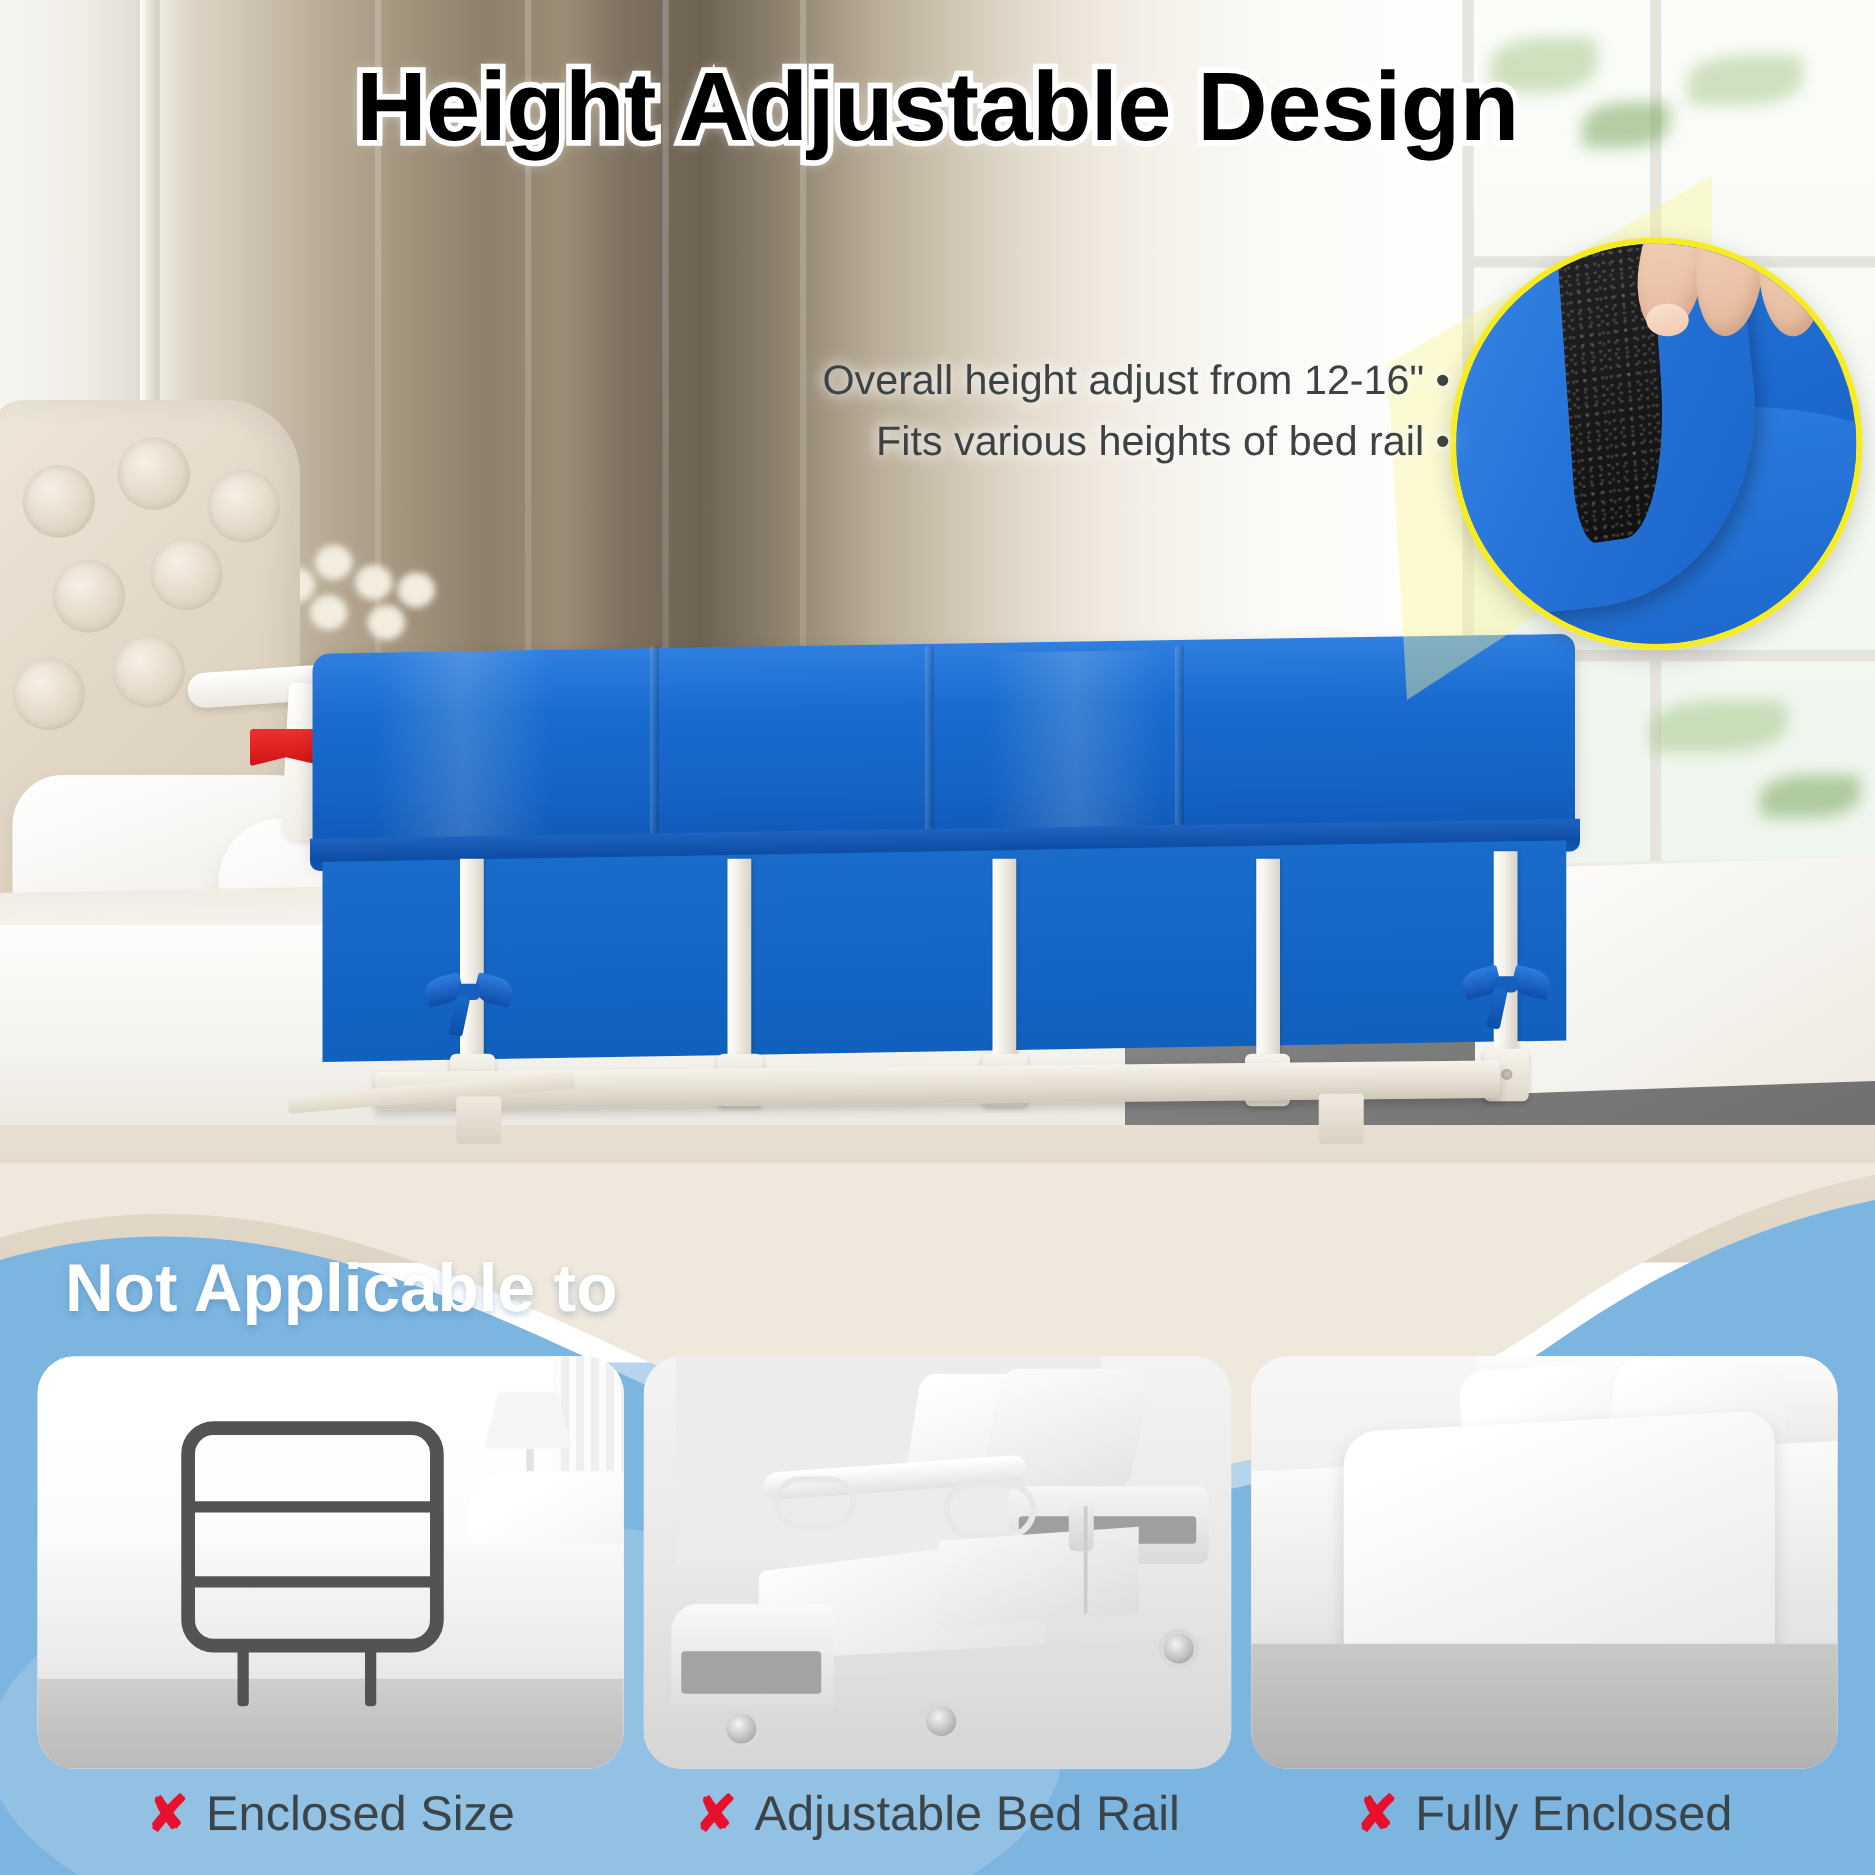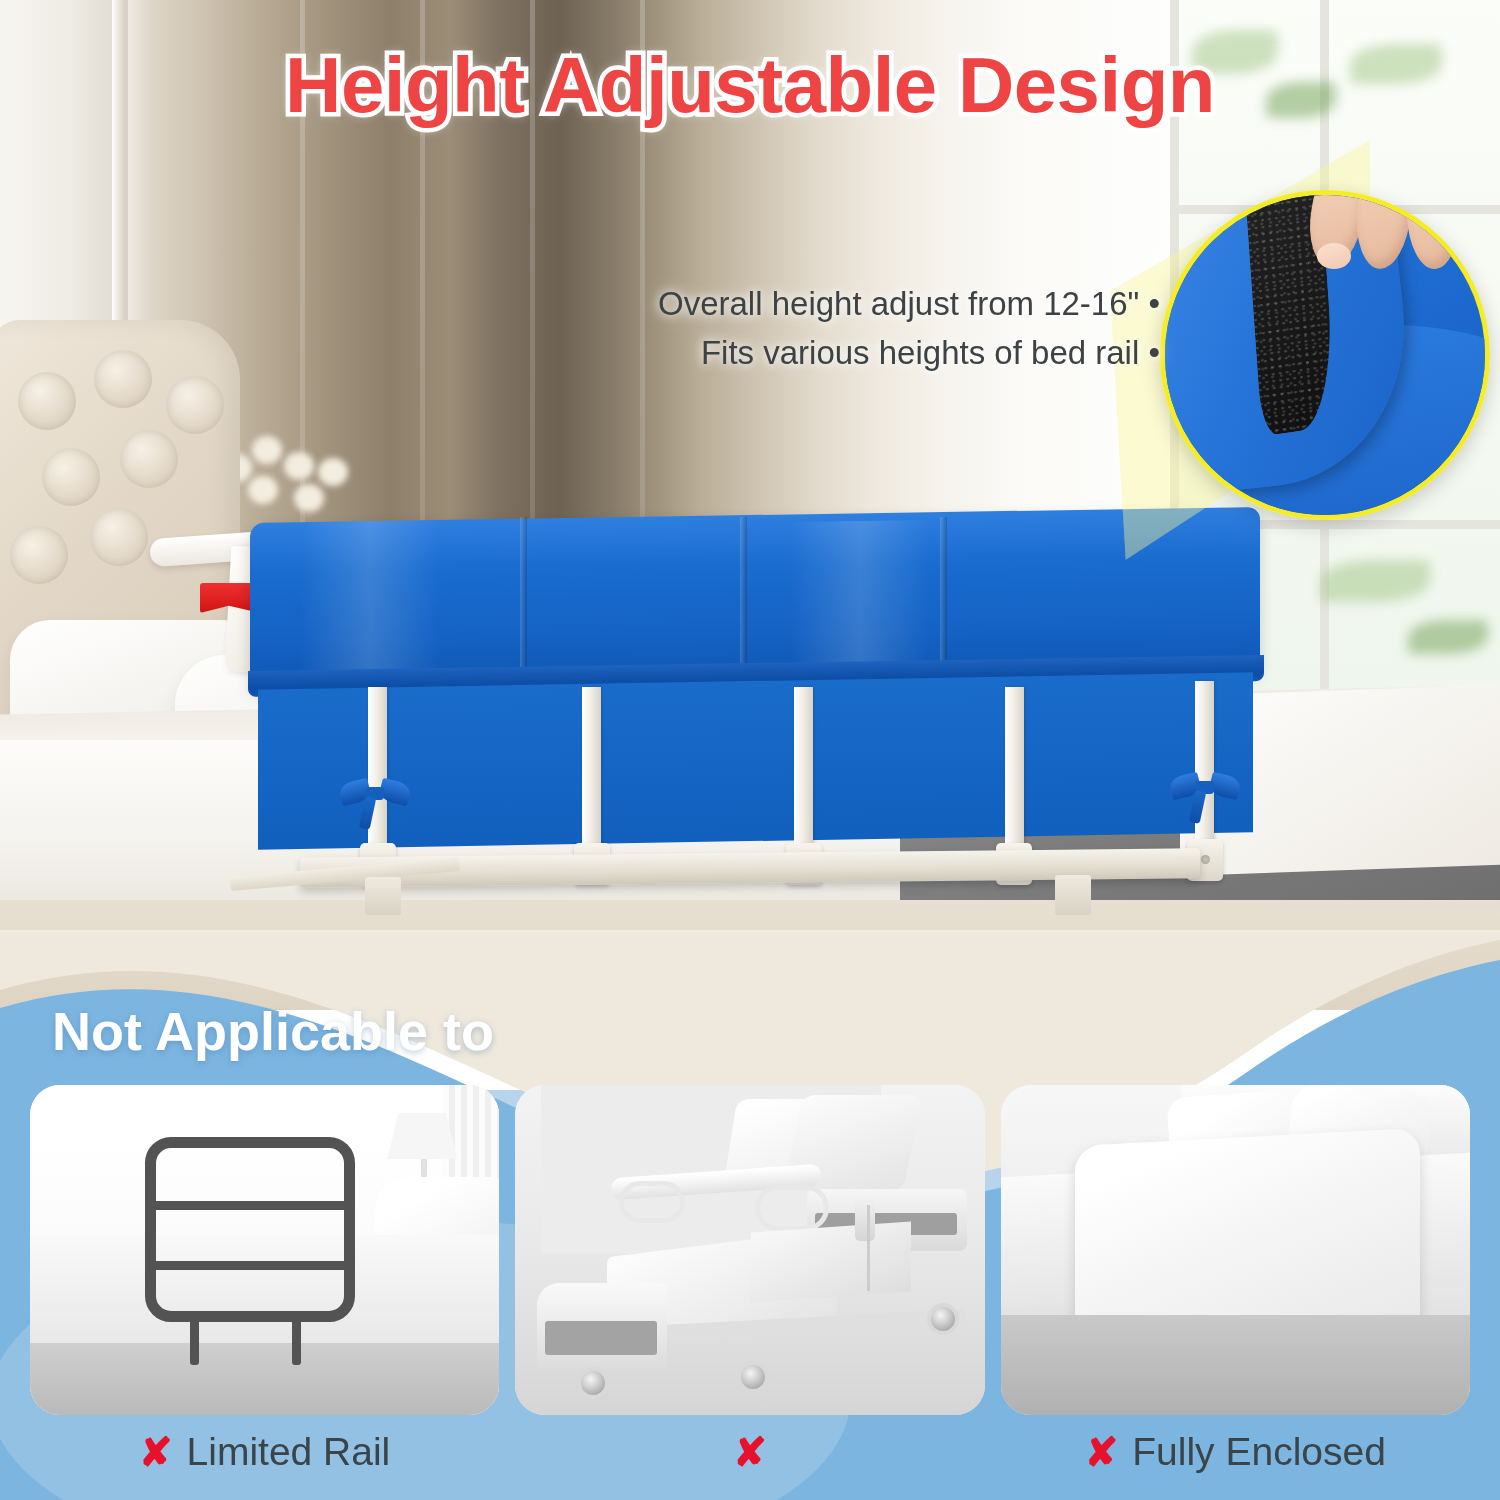--- a/index.html
+++ b/index.html
@@ -256,21 +256,21 @@
     box-shadow:inset -4px -6px 10px rgba(150,100,70,.25);
   }
   .vc-nail{
     position:absolute; width:34px; height:26px; border-radius:50%;
     background:linear-gradient(160deg,#fae2d2,#f0c8ae);
   }
 
   
   #title{
     position:absolute; left:0; top:40px; width:1500px; text-align:center;
-    font-size:78px; font-weight:bold; color:#ef4444;
+    font-size:78px; font-weight:bold; color:#000000;
     letter-spacing:-.5px;
     -webkit-text-stroke:9px #ffffff; paint-order:stroke fill;
     text-shadow:0 0 12px rgba(255,255,255,.9);
   }
 
   
   #velcro-pill{
     position:absolute; left:770px; top:200px;
     padding:6px 34px 10px 34px; border-radius:34px;
     background:linear-gradient(180deg,rgba(255,255,255,.96),rgba(255,255,255,.7));
@@ -553,22 +553,23 @@
     <div class="p3-panel"></div>
     <div class="p3-strap" style="left:196px;top:240px;"></div>
     <div class="p3-strap" style="left:318px;top:232px;"></div>
     <div class="p3-base"></div>
   </div>
 </div>
 
 <div id="captions">
   <div class="cap">
     <span class="x">✘</span>
-    <span>Limited Rail</span>
+    <span>Enclosed Size</span>
   </div>
   <div class="cap">
     <span class="x">✘</span>
+    <span>Adjustable Bed Rail</span>
   </div>
   <div class="cap">
     <span class="x">✘</span>
     <span>Fully Enclosed</span>
   </div>
 </div>
 
 </body></html>

